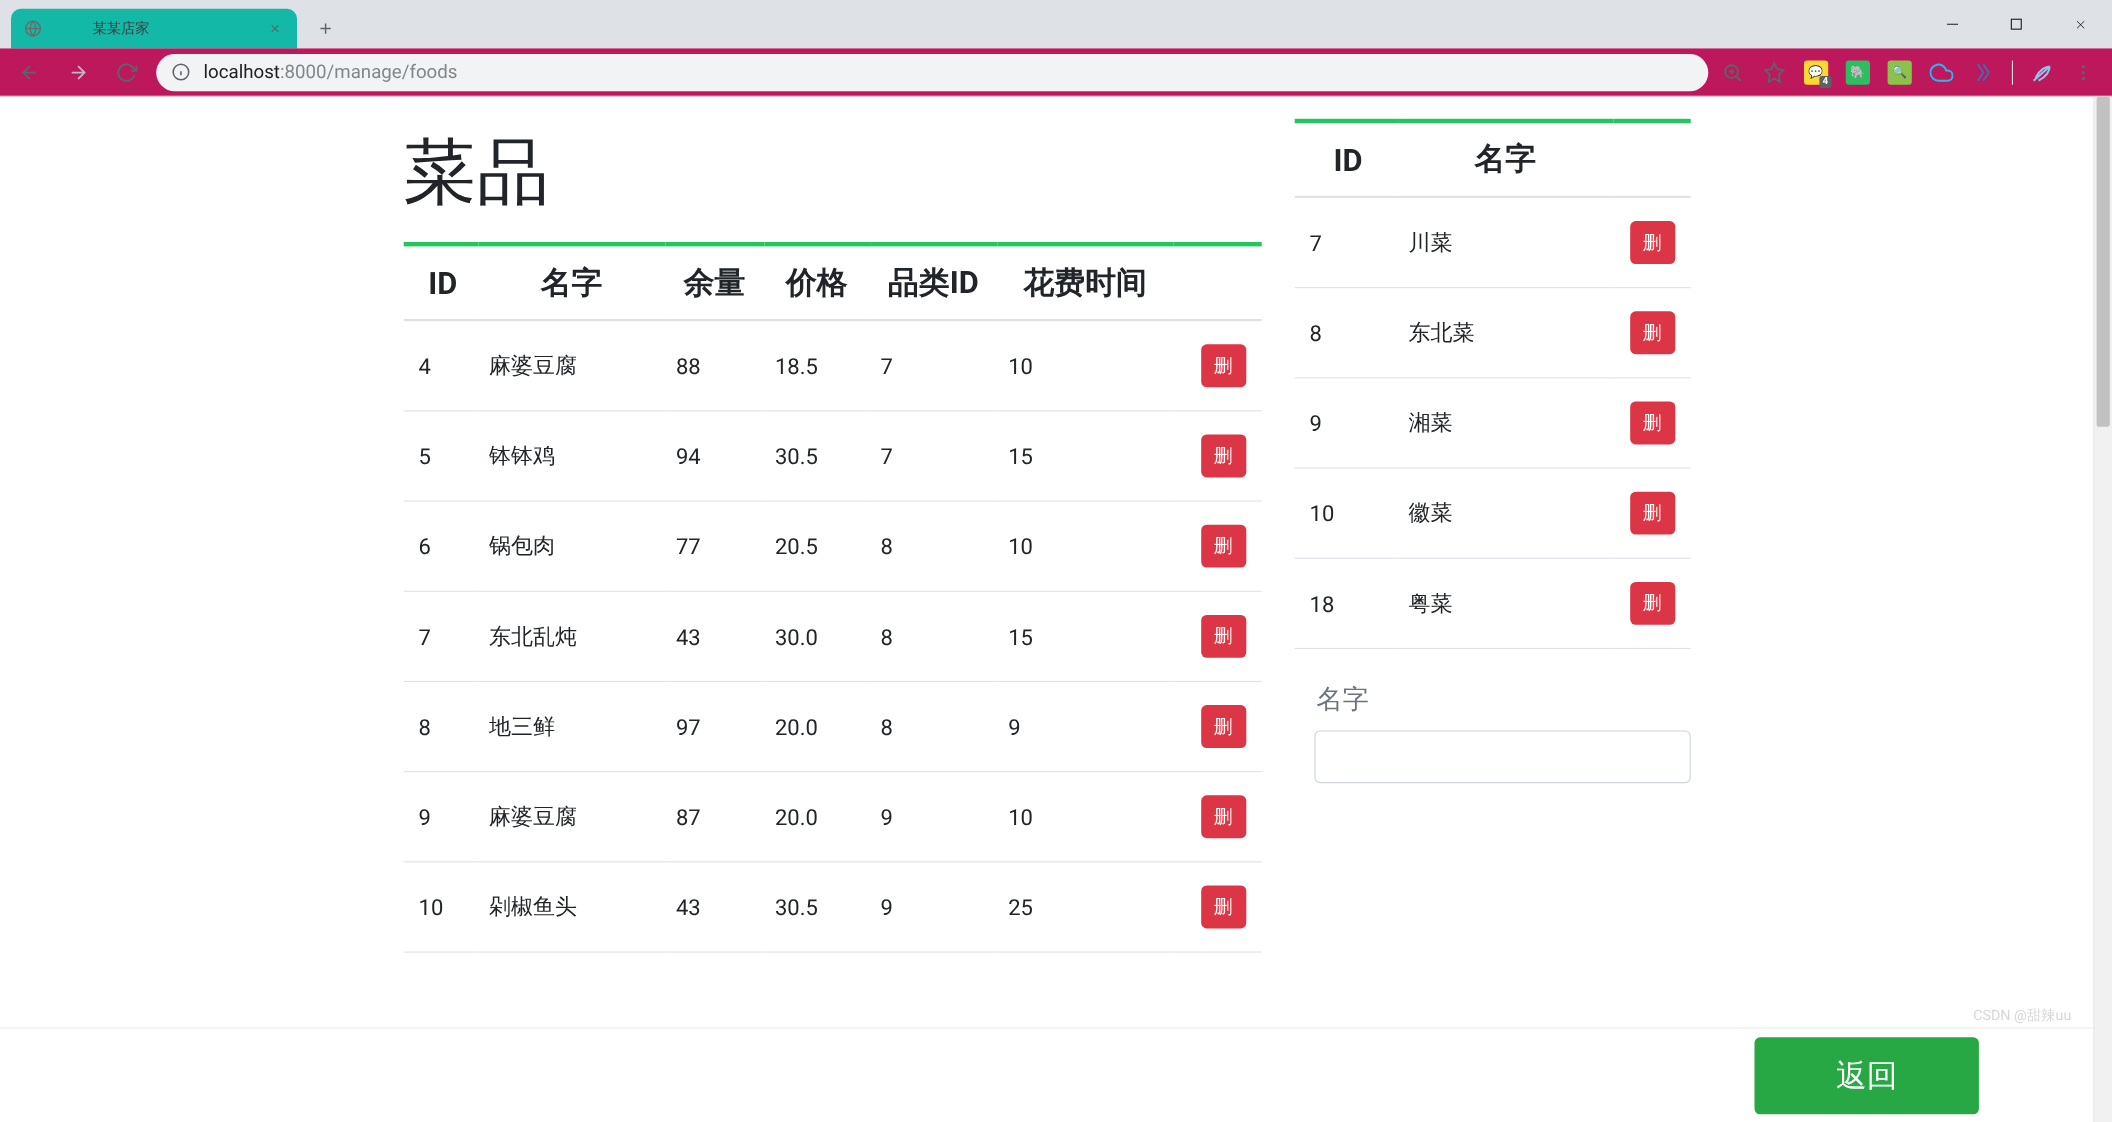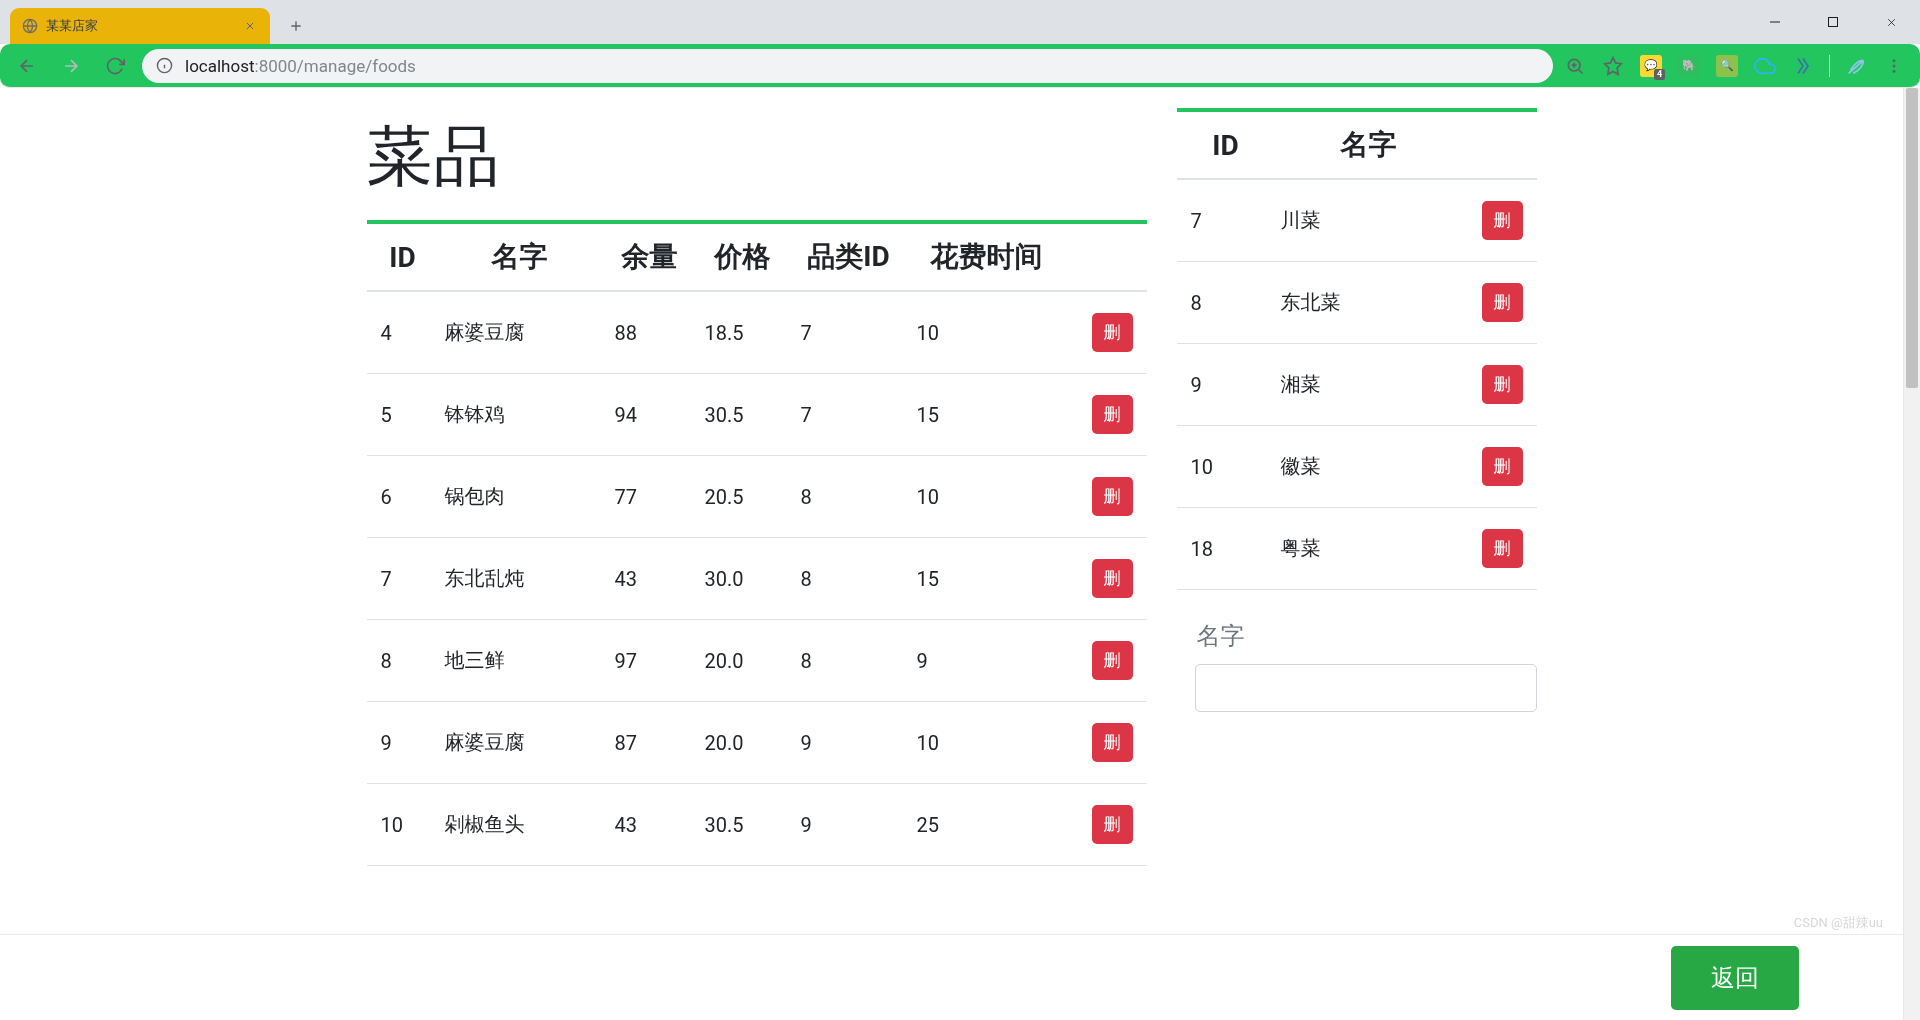--- a/index.html
+++ b/index.html
@@ -4,31 +4,31 @@
   <style>
     * { margin:0; padding:0; box-sizing:border-box; }
     body {
       font-family: -apple-system, BlinkMacSystemFont, "Segoe UI", Roboto, "PingFang SC", "Microsoft YaHei", sans-serif;
       font-size:14px; color:#212529; background:#fff; overflow:hidden;
     }
     
     .browser { width:1920px; height:1020px; display:flex; flex-direction:column; background:#fff; }
     .tabbar { height:44px; background:#dee1e6; display:flex; align-items:flex-end; padding-left:10px; }
     .tab {
-      background:#eab308; height:36px; border-radius:9px 9px 0 0;
+      background:#14b8a6; height:36px; border-radius:9px 9px 0 0;
       display:flex; align-items:center; padding:0 12px; min-width:260px; max-width:260px;
-      font-size:13px; color:#3c4043;
+      font-size:13px; color:#3c4043;gap:38px;
     }
     .tab .favicon { width:16px; height:16px; margin-right:8px; display:inline-flex; align-items:center; justify-content:center; }
     .tab-title { flex:1; white-space:nowrap; overflow:hidden; text-overflow:ellipsis; }
     .tab-close { width:16px; height:16px; margin-left:6px; color:#5f6368; display:flex; align-items:center; justify-content:center; cursor:pointer;}
     .new-tab { width:32px; height:32px; display:flex; align-items:center; justify-content:center; color:#5f6368; margin-left:10px; margin-bottom:2px; cursor:pointer;}
     .win-controls { margin-left:auto; display:flex; height:44px; }
     .win-btn { width:58px; display:flex; align-items:center; justify-content:center; color:#1c1c1c; cursor:pointer;}
-    .toolbar { height:44px; background:#22c55e; border-bottom:1px solid #e8e8e8; display:flex; align-items:center; padding:0 10px; gap:10px;border-radius:10px; }
+    .toolbar { height:44px; background:#be185d; border-bottom:1px solid #e8e8e8; display:flex; align-items:center; padding:0 10px; gap:10px; }
     .tb-icon { width:34px; height:34px; display:flex; align-items:center; justify-content:center; color:#5f6368; border-radius:50%; cursor:pointer;}
     .tb-icon.disabled { color:#b9bbbe; }
     .addrbar { flex:1; height:34px; background:#f1f3f4; border-radius:17px; display:flex; align-items:center; padding:0 14px; color:#202124; font-size:17px; }
     .addrbar .info { color:#5f6368; margin-right:12px; display:flex; align-items:center;}
     .addrbar .host-strong { color:#202124; }
     .addrbar .host-weak { color:#80868b; }
     .right-icons { display:flex; align-items:center; gap:14px; padding-right:4px; }
     .right-icons .ic { width:24px; height:24px; display:flex; align-items:center; justify-content:center; cursor:pointer;}
     .right-icons .divider { width:1px; height:22px; background:#dadce0; }
     .ext-box { width:22px; height:22px; border-radius:3px; display:flex; align-items:center; justify-content:center; font-size:11px; font-weight:bold; color:#fff;}
@@ -62,21 +62,21 @@
       width:calc(100% - 18px); margin-left:18px; height:48px; border:1px solid #ced4da; border-radius:5px;
       font-size:18px; padding:0 12px; background:#fff;
     }
     .bottom-bar {
       position:absolute; left:0; right:17px; bottom:0; height:86px;
       border-top:1px solid #e9ecef; background:#fff;
       display:flex; justify-content:flex-end; align-items:center; padding-right:104px;
     }
     .btn-back {
       background:#28a745; color:#fff; border:none; border-radius:5px;
-      font-size:24px; padding:16px 40px; cursor:pointer;
+      font-size:28px; padding:16px 74px; cursor:pointer;
     }
     .watermark { position:absolute; right:37px; bottom:88px; font-size:13px; color:#d7d7d7;text-align:right; }
   </style>
 </head>
 <body>
 
 <div class="browser">
 
   <div class="tabbar">
     <div class="tab">

